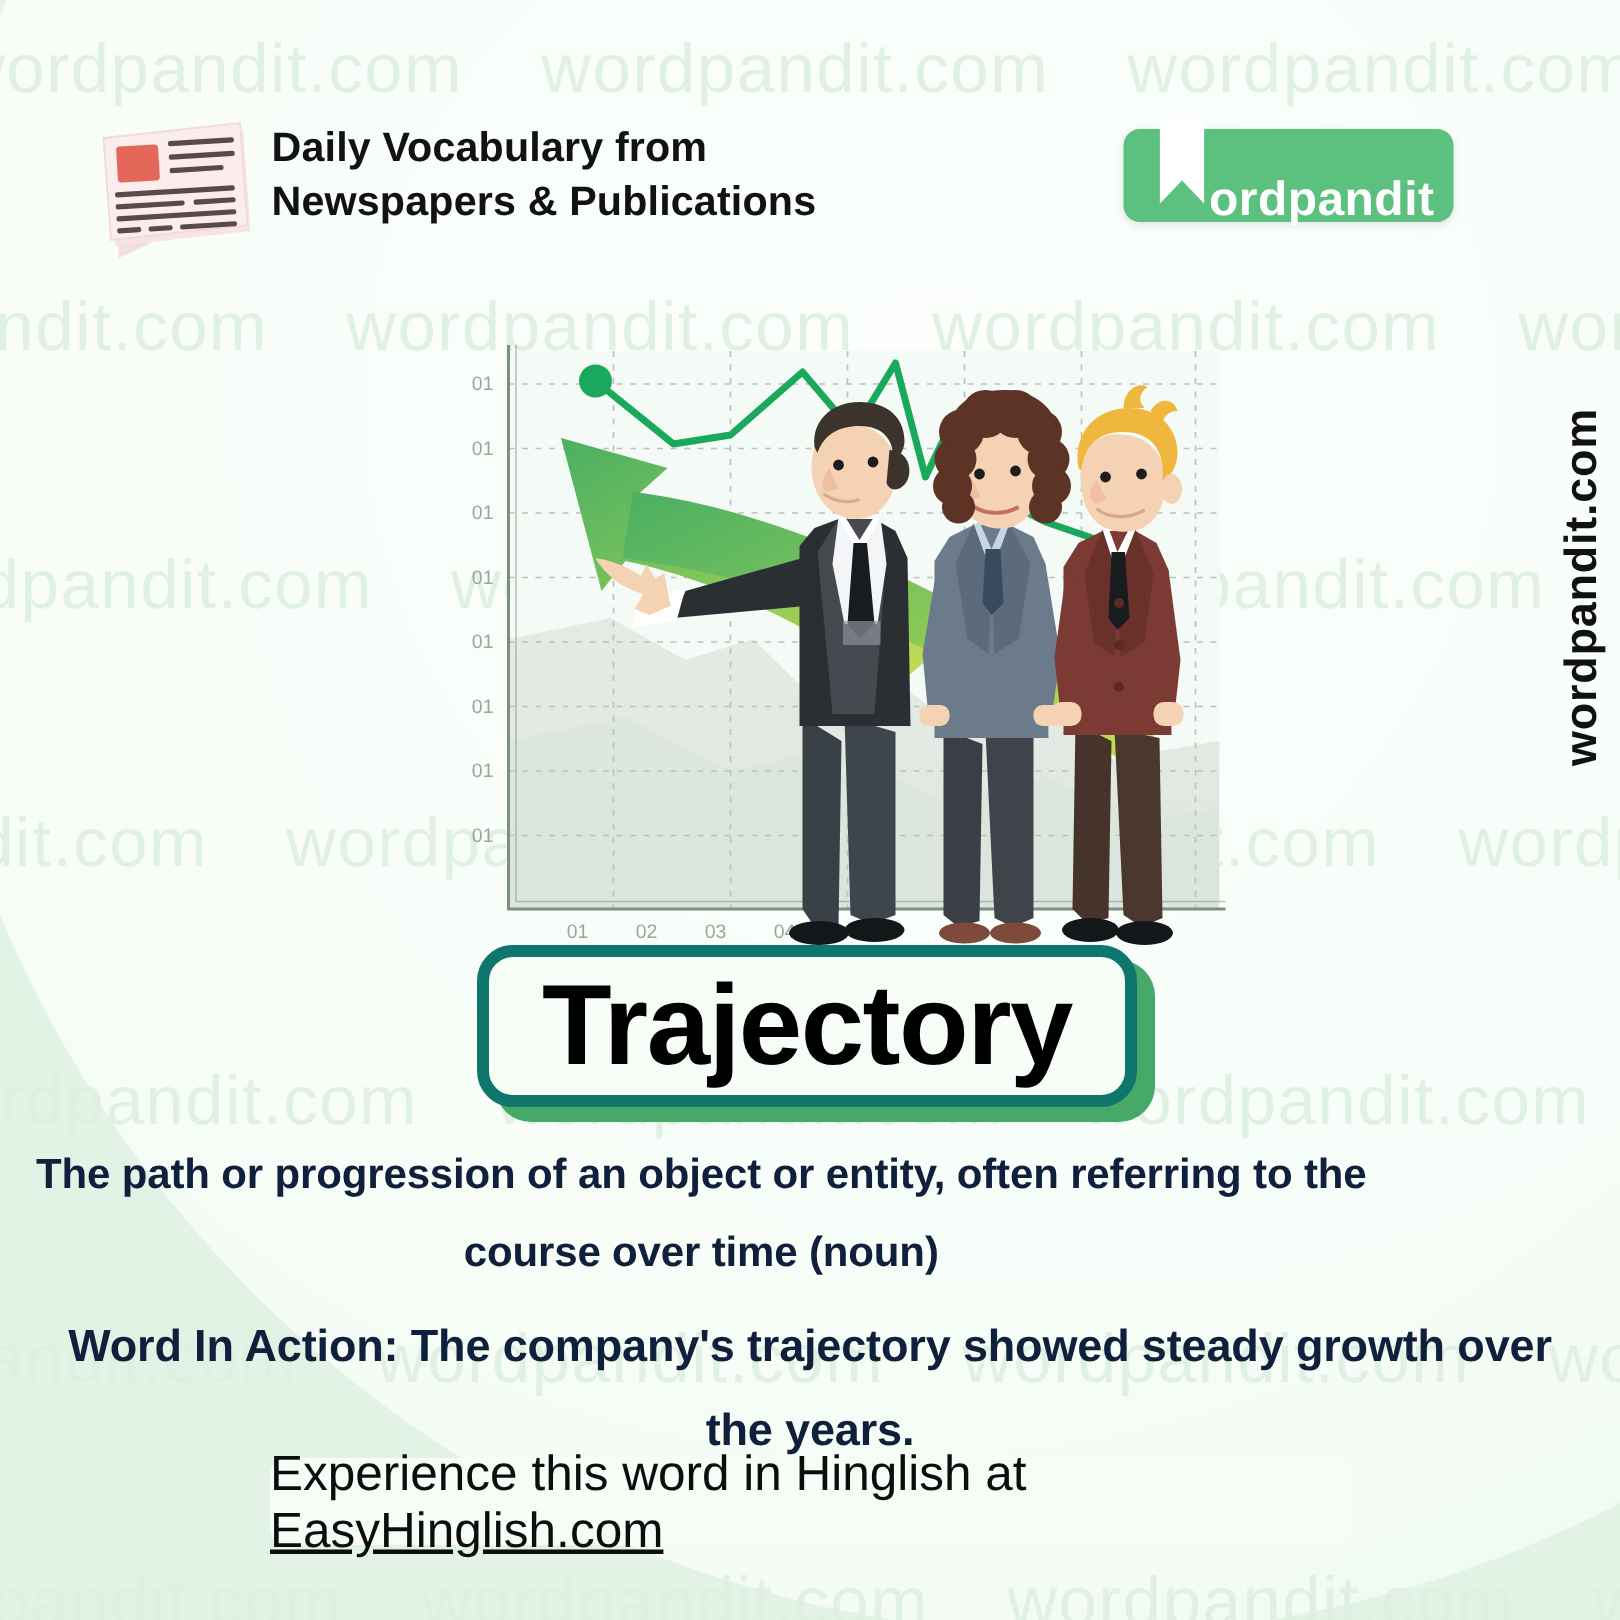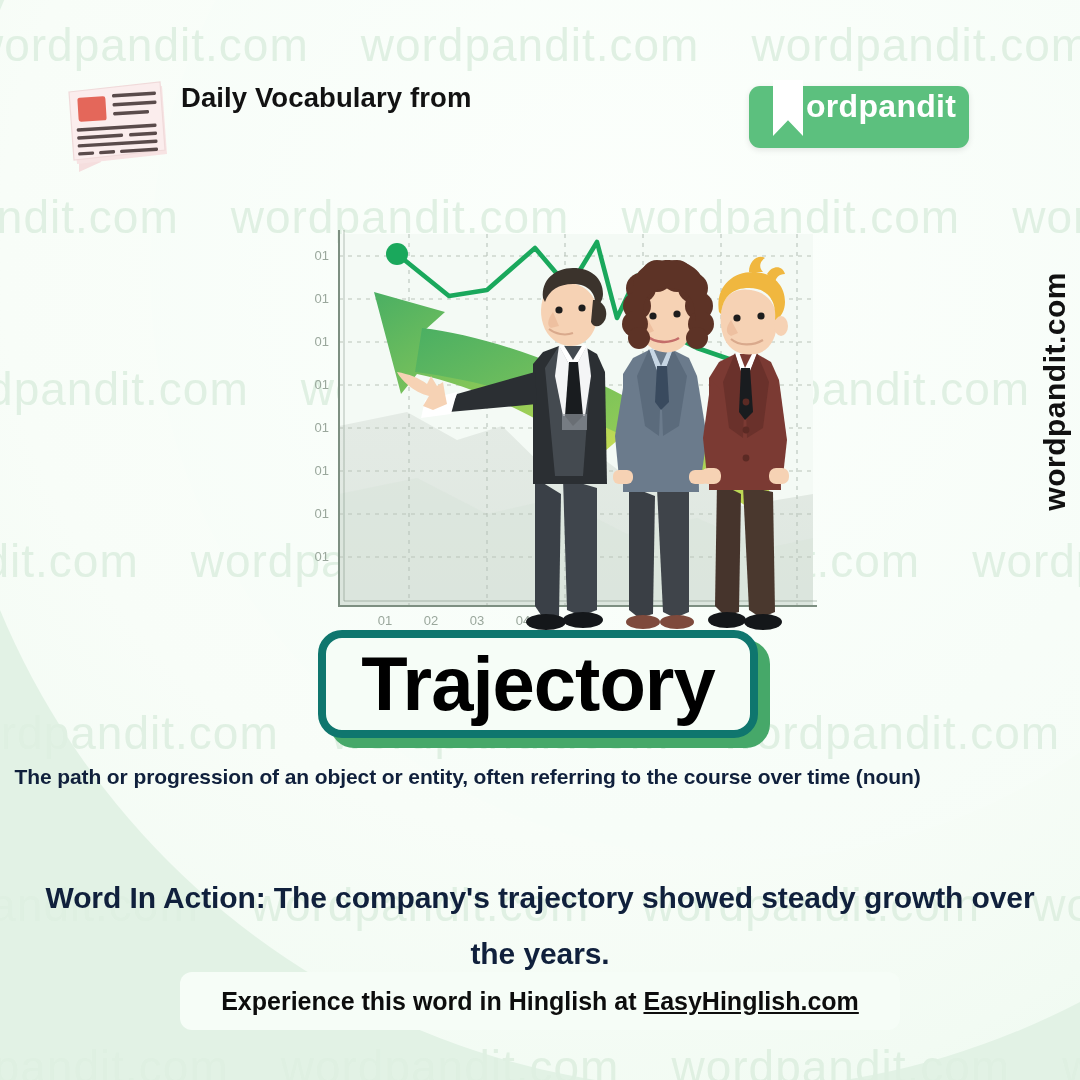--- a/index.html
+++ b/index.html
@@ -64,21 +64,21 @@
     letter-spacing:.1px;
   }
   #brand-logo{
     position:absolute; left:749px; top:24px;
     width:220px; height:62px;
     background:#5cc07e;
     border-radius:11px;
     box-shadow:0 2px 6px rgba(0,0,0,.10);
   }
   #brand-logo .logo-text{
-    position:absolute; left:57px; top:2px;
+    position:absolute; left:57px; top:28px;
     font-size:32px; font-weight:bold; color:#ffffff;
     letter-spacing:.3px;
   }
   #brand-logo .bookmark{
     position:absolute; left:24px; top:-6px;
     width:30px; height:56px;
     background:#ffffff;
     clip-path:polygon(0 0,100% 0,100% 100%,50% 72%,0 100%);
   }
 
@@ -118,21 +118,21 @@
     color:#000;
     letter-spacing:-1px;
     line-height:1;
   }
 
   
   #definition{
     position:absolute; left:0; top:757px; width:935px;
     text-align:center;
     color:#10203c;
-    font-size:21px;
+    font-size:28px;
     font-weight:bold;
     line-height:1.86;
     padding:0 14px;
     letter-spacing:-.1px;
   }
   #usage{
     position:absolute; left:0; top:870px; width:1080px;
     text-align:center;
     color:#10203c;
     font-size:30px;
@@ -144,21 +144,21 @@
 
   
   #footer-bar{
     position:absolute; left:180px; top:972px;
     width:720px; height:58px;
     background:#f6fdf7;
     border-radius:12px;
     display:flex; align-items:center; justify-content:center;
   }
   #footer-text{
-    font-size:25px; font-weight:bold; color:#0d0d0d;
+    font-size:33px; font-weight:normal; color:#0d0d0d;
   }
   #footer-link{ text-decoration:underline; }
 </style>
 </head>
 <body>
 
 <div id="bg-base"></div>
 <div id="bg-blob"></div>
 <div id="bg-blob2"></div>
 <div id="watermarks">
@@ -193,20 +193,21 @@
           <rect x="20" y="74" width="16" height="3.4" rx="1.4"></rect>
           <rect x="41" y="74" width="16" height="3.4" rx="1.4"></rect>
           <rect x="62" y="74" width="38" height="3.4" rx="1.4"></rect>
         </g>
       </g>
     </svg>
   </div>
 
   <div id="header-title">
     <div>Daily Vocabulary from</div>
+    <div>Newspapers &amp; Publications</div>
   </div>
 
   <div id="brand-logo">
     <div class="bookmark"></div>
     <div class="logo-text">ordpandit</div>
   </div>
 </div>
 
 <div id="side-url">wordpandit.com</div>
 

